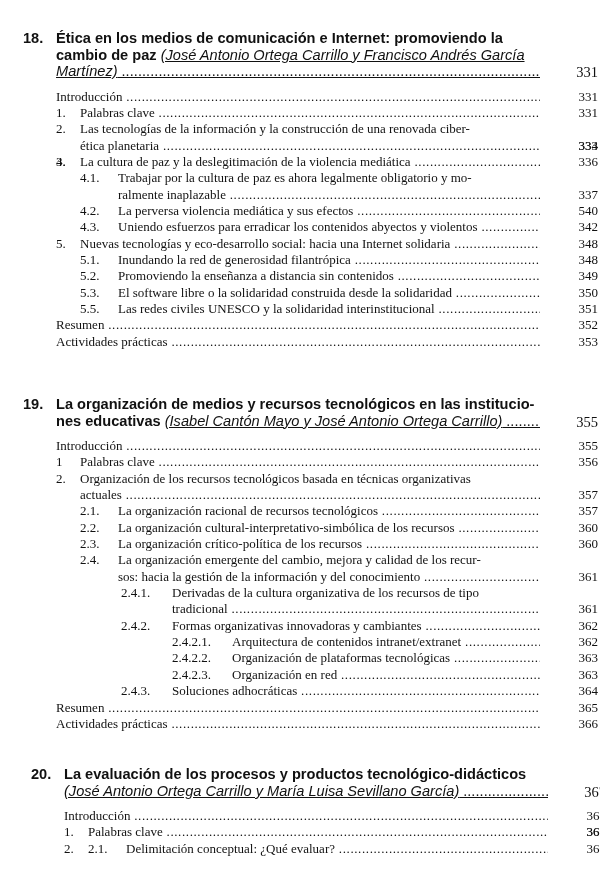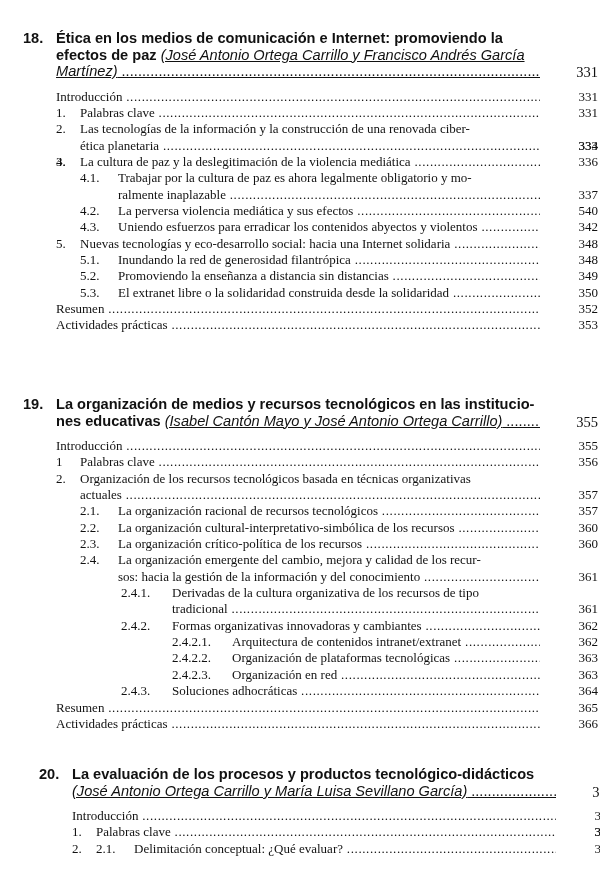--- a/index.html
+++ b/index.html
@@ -28,21 +28,21 @@
 </style>
 </head>
 <body>
 
 <div class="page">
 
   <section class="chapter" style="position:absolute; top:30px; left:0;">
     <div class="ch-head">
       <span class="ch-num">18.</span>
       <div class="ch-title">Ética en los medios de comunicación e Internet: promoviendo la</div>
-      <div><span class="ch-title">efectos de paz </span><span class="ch-authors">(José Antonio Ortega Carrillo y Francisco Andrés García</span></div>
+      <div><span class="ch-title">cambio de paz </span><span class="ch-authors">(José Antonio Ortega Carrillo y Francisco Andrés García</span></div>
       <div class="ch-lead"><span class="ch-authors dots">Martínez)</span></div>
       <span class="ch-page">331</span>
     </div>
     <div class="entries">
         <div class="entry l0">
           <span class="last">Introducción</span>
           <span class="pg">331</span>
         </div>
         <div class="entry l1">
           <span class="num">1.</span>
@@ -85,27 +85,32 @@
           <span class="last">Nuevas tecnologías y eco-desarrollo social: hacia una Internet solidaria</span>
           <span class="pg">348</span>
         </div>
         <div class="entry l2">
           <span class="num">5.1.</span>
           <span class="last">Inundando la red de generosidad filantrópica</span>
           <span class="pg">348</span>
         </div>
         <div class="entry l2">
           <span class="num">5.2.</span>
-          <span class="last">Promoviendo la enseñanza a distancia sin distancias</span>
+          <span class="last">Promoviendo la enseñanza a distancia sin contenidos</span>
           <span class="pg">349</span>
         </div>
         <div class="entry l2">
           <span class="num">5.3.</span>
-          <span class="last">El extranet libre o la solidaridad construida desde la solidaridad</span>
+          <span class="last">El software libre o la solidaridad construida desde la solidaridad</span>
           <span class="pg">350</span>
+        </div>
+        <div class="entry l2">
+          <span class="num">5.5.</span>
+          <span class="last">Las redes civiles UNESCO y la solidaridad interinstitucional</span>
+          <span class="pg">351</span>
         </div>
         <div class="entry l0">
           <span class="last">Resumen</span>
           <span class="pg">352</span>
         </div>
         <div class="entry l0">
           <span class="last">Actividades prácticas</span>
           <span class="pg">353</span>
         </div>
       </div>
@@ -190,21 +195,21 @@
           <span class="last">Resumen</span>
           <span class="pg">365</span>
         </div>
         <div class="entry l0">
           <span class="last">Actividades prácticas</span>
           <span class="pg">366</span>
         </div>
       </div>
   </section>
 
-  <section class="chapter" style="position:absolute; top:766px; left:16px;">
+  <section class="chapter" style="position:absolute; top:766px; left:8px;">
     <div class="ch-head">
       <span class="ch-num">20.</span>
       <div class="ch-title">La evaluación de los procesos y productos tecnológico-didácticos</div>
       <div class="ch-lead"><span class="ch-authors dots">(José Antonio Ortega Carrillo y María Luisa Sevillano García)</span></div>
       <span class="ch-page">367</span>
     </div>
     <div class="entries">
         <div class="entry l0">
           <span class="last">Introducción</span>
           <span class="pg">367</span>

